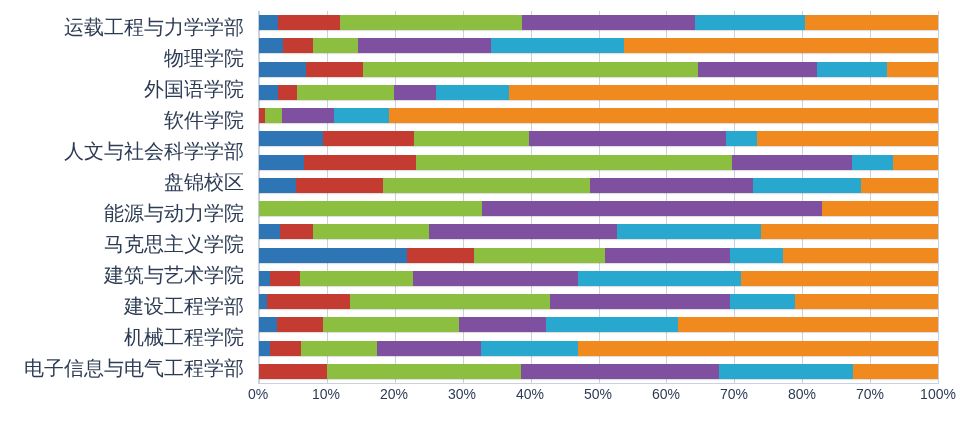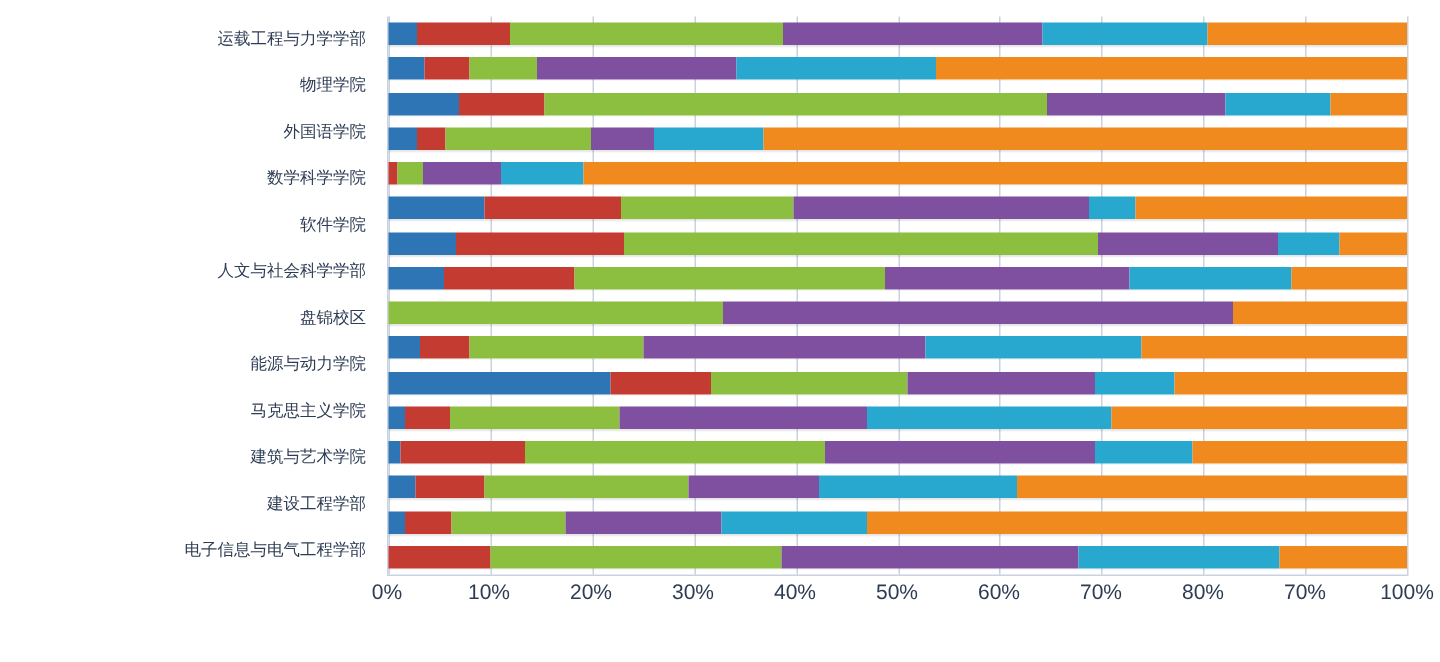--- a/index.html
+++ b/index.html
@@ -23,21 +23,21 @@
     display:flex;
     flex-direction:column;
   }
   .cat-label{
     flex:1 1 0;
     display:flex;
     align-items:center;
     justify-content:flex-end;
     padding-right:8px;
     box-sizing:border-box;
-    font-size:11px;
+    font-size:20px;
     color:#2d3c54;
     letter-spacing:0px;
     white-space:nowrap;
     line-height:1;
   }
   
   #plot{
     position:absolute;
     left:258px; top:11px;
     width:680px;
@@ -99,28 +99,28 @@
 </style>
 </head>
 <body>
 
 <div id="chart-root">
 
   <div id="cat-axis">
       <div class="cat-label">运载工程与力学学部</div>
       <div class="cat-label">物理学院</div>
       <div class="cat-label">外国语学院</div>
-      <div class="cat-label">数学科学学院</div>
       <div class="cat-label">软件学院</div>
       <div class="cat-label">人文与社会科学学部</div>
       <div class="cat-label">盘锦校区</div>
       <div class="cat-label">能源与动力学院</div>
       <div class="cat-label">马克思主义学院</div>
       <div class="cat-label">建筑与艺术学院</div>
       <div class="cat-label">建设工程学部</div>
+      <div class="cat-label">机械工程学院</div>
       <div class="cat-label">电子信息与电气工程学部</div>
     </div>
 
   <div id="plot">
     <div id="gridlines">
         <div class="gridline" style="left: 0%;"></div>
         <div class="gridline" style="left: 10%;"></div>
         <div class="gridline" style="left: 20%;"></div>
         <div class="gridline" style="left: 30%;"></div>
         <div class="gridline" style="left: 40%;"></div>

